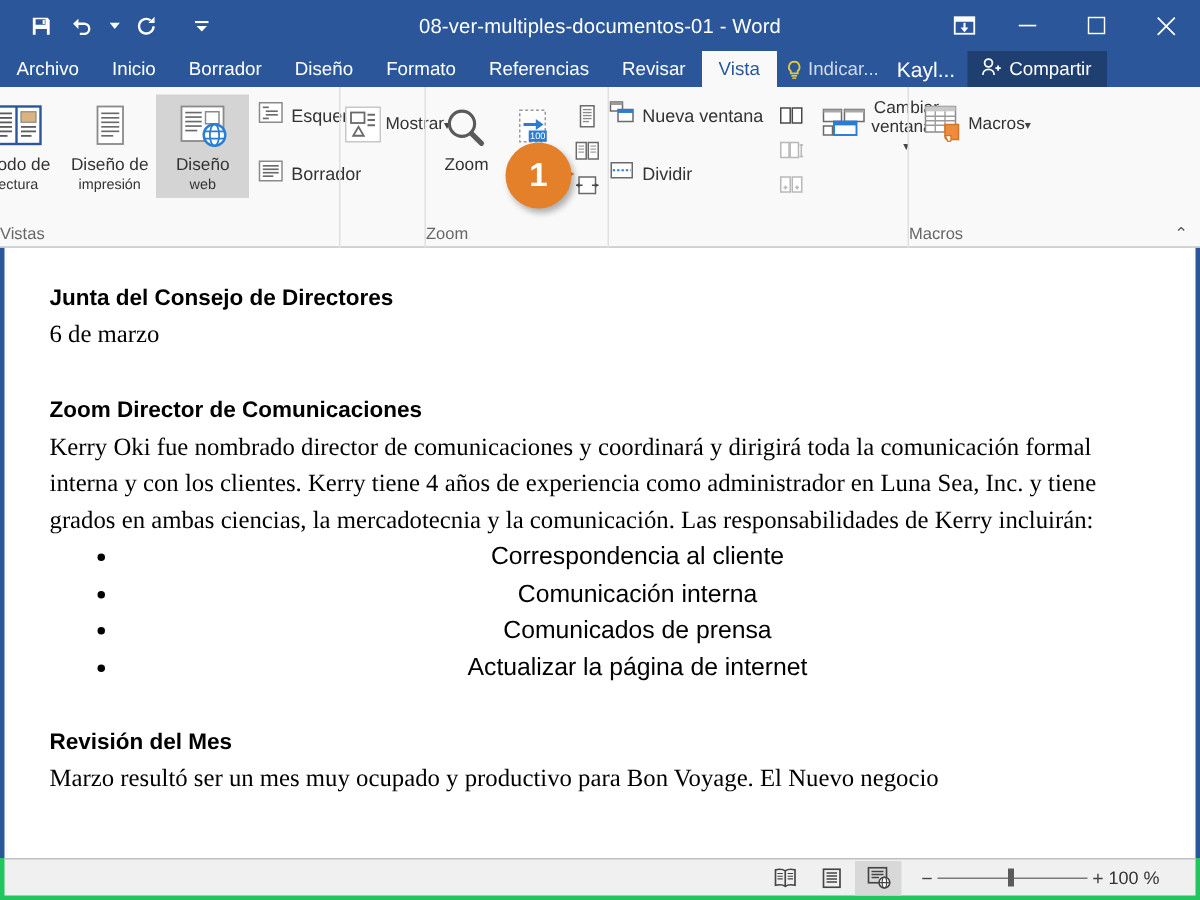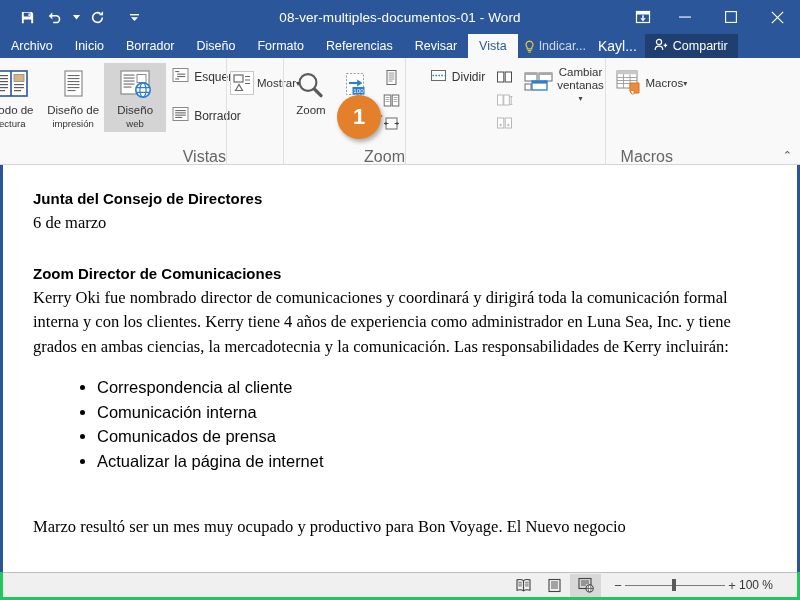--- a/index.html
+++ b/index.html
@@ -82,22 +82,22 @@
   .rgroup{
     position:relative;height:107px;box-sizing:border-box;
     display:flex;flex-direction:column;align-items:center;
     padding:3px 0 0 0;
   }
   .rgroup + .rgroup{border-left:1px solid #e0e0e0;}
   .rgroup-body{
     flex:1;display:flex;align-items:flex-start;padding:2px 5px 0 5px;
   }
   .rgroup-label{
-    height:17px;line-height:17px;font-size:16px;color:#666;width:100%;
-    text-align:right;
+    height:17px;line-height:17px;font-size:11px;color:#666;width:100%;
+    text-align:left;
   }
 
   .bigbtn{
     width:62px;display:flex;flex-direction:column;align-items:center;
     padding:3px 1px 2px;box-sizing:border-box;
   }
   .bigbtn.sel{background:#d4d4d4;}
   .bigbtn .ic{height:36px;display:flex;align-items:flex-end;justify-content:center;}
   .bigbtn .lb{
     font-size:11.5px;color:#333;text-align:center;line-height:13px;margin-top:2px;
@@ -152,21 +152,21 @@
   .doc p{margin:0;}
   .d-h{
     font-size:15px;font-weight:bold;color:#000;line-height:24px;
     font-family:"Liberation Sans",sans-serif;
   }
   .d-t{
     font-size:16.5px;color:#000;line-height:24.5px;
     font-family:Liberation Serif, serif;
   }
   .d-gap{height:26px;}
-  ul.d-ul{margin:16px;padding:0 0 0 48px;list-style:disc;}
+  ul.d-ul{margin:0;padding:0 0 0 48px;list-style:disc;text-align:center;}
   ul.d-ul li{font-size:16.5px;color:#000;line-height:24.5px;}
 
   
   .statusbar{
     height:25px;background:#f0f0f0;border-top:1px solid #bfbfbf;
     flex:0 0 auto;display:flex;align-items:center;box-sizing:border-box;
     margin:0 3px 3px 3px;
   }
   .sb-left{flex:1;}
   .sb-views{display:flex;align-items:center;height:25px;}
@@ -477,20 +477,31 @@
       </div>
       <div class="rgroup-label">Zoom</div>
     </div>
 
     <div class="rgroup" style="width:200px">
       <div class="rgroup-body" style="padding-left:7px">
         <div class="smallcol">
           <div class="smallbtn">
             <span>
               <svg width="17" height="15" viewBox="0 0 17 15">
+                  <rect x="1" y="1" width="8" height="6" fill="#fff" stroke="#6a6a6a" stroke-width="1"></rect>
+                  <rect x="1" y="1" width="8" height="2" fill="#9a9a9a"></rect>
+                  <rect x="6" y="6" width="10" height="8" fill="#fff" stroke="#6a6a6a" stroke-width="1"></rect>
+                  <rect x="6" y="6" width="10" height="2.3" fill="#2b7cd3"></rect>
+                </svg>
+            </span>
+            <span class="lb">Nueva ventana</span>
+          </div>
+          <div class="smallbtn">
+            <span>
+              <svg width="17" height="15" viewBox="0 0 17 15">
                   <rect x="1.5" y="2.5" width="14" height="10" fill="#fff" stroke="#6a6a6a" stroke-width="1"></rect>
                   <path stroke="#2b7cd3" stroke-width="1.4" stroke-dasharray="1.6 1.3" d="M2.5 7.5h12"></path>
                 </svg>
             </span>
             <span class="lb">Dividir</span>
           </div>
         </div>
 
         <div class="iconcol" style="margin-left:4px">
           <span class="icononly">
@@ -575,20 +586,21 @@
       <div class="d-gap"></div>
       <p class="d-h">Zoom Director de Comunicaciones</p>
       <p class="d-t">Kerry Oki fue nombrado director de comunicaciones y coordinará y dirigirá toda la comunicación formal interna y con los clientes. Kerry tiene 4 años de experiencia como administrador en Luna Sea, Inc. y tiene grados en ambas ciencias, la mercadotecnia y la comunicación. Las responsabilidades de Kerry incluirán:</p>
       <ul class="d-ul">
         <li>Correspondencia al cliente</li>
         <li>Comunicación interna</li>
         <li>Comunicados de prensa</li>
         <li>Actualizar la página de internet</li>
       </ul>
       <div class="d-gap"></div>
+      <p class="d-h">Revisión del Mes</p>
       <p class="d-t">Marzo resultó ser un mes muy ocupado y productivo para Bon Voyage. El Nuevo negocio</p>
     </div>
   </div>
 
   <div class="statusbar">
     <div class="sb-left"></div>
 
     <div class="sb-views">
       <div class="sb-view">
         <svg width="17" height="15" viewBox="0 0 17 15">

